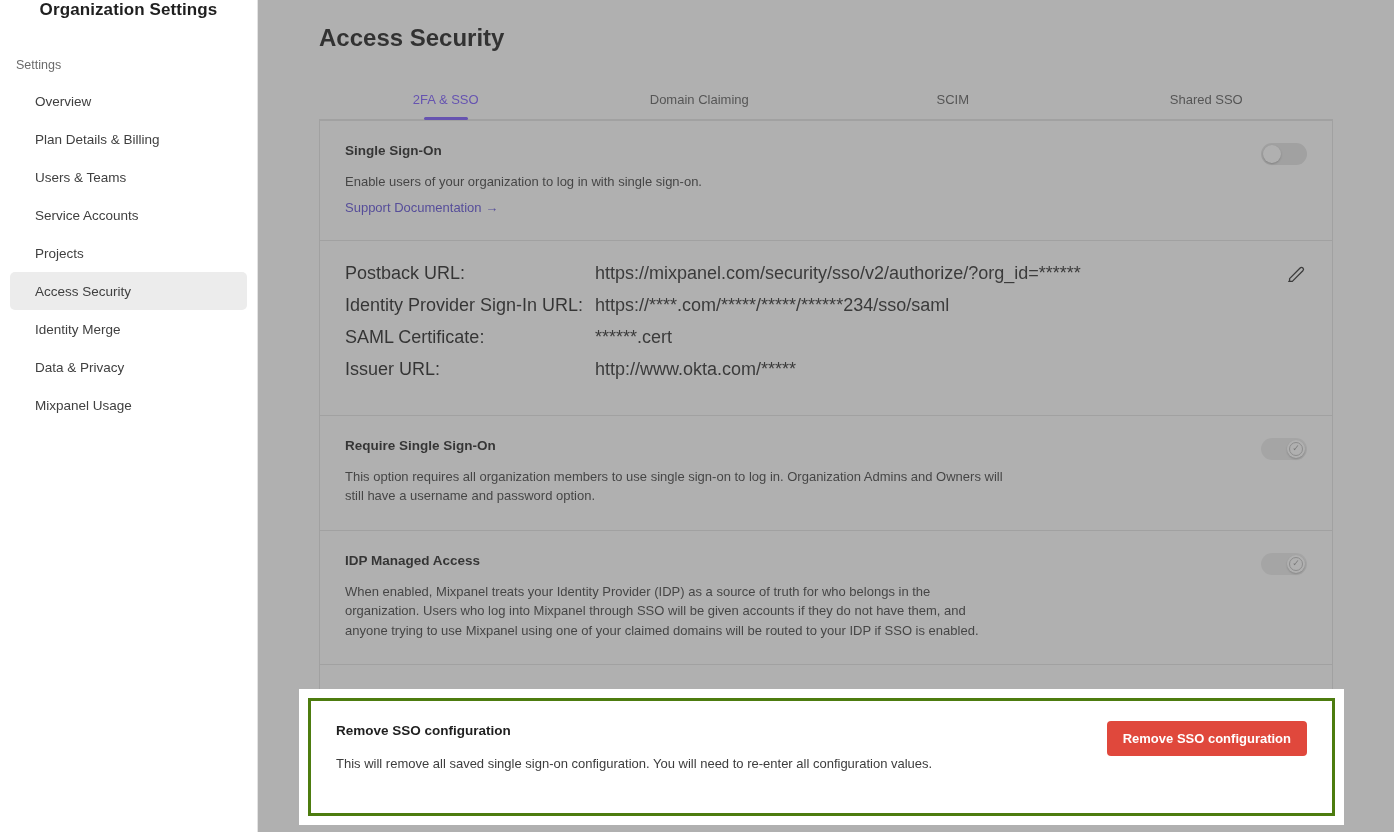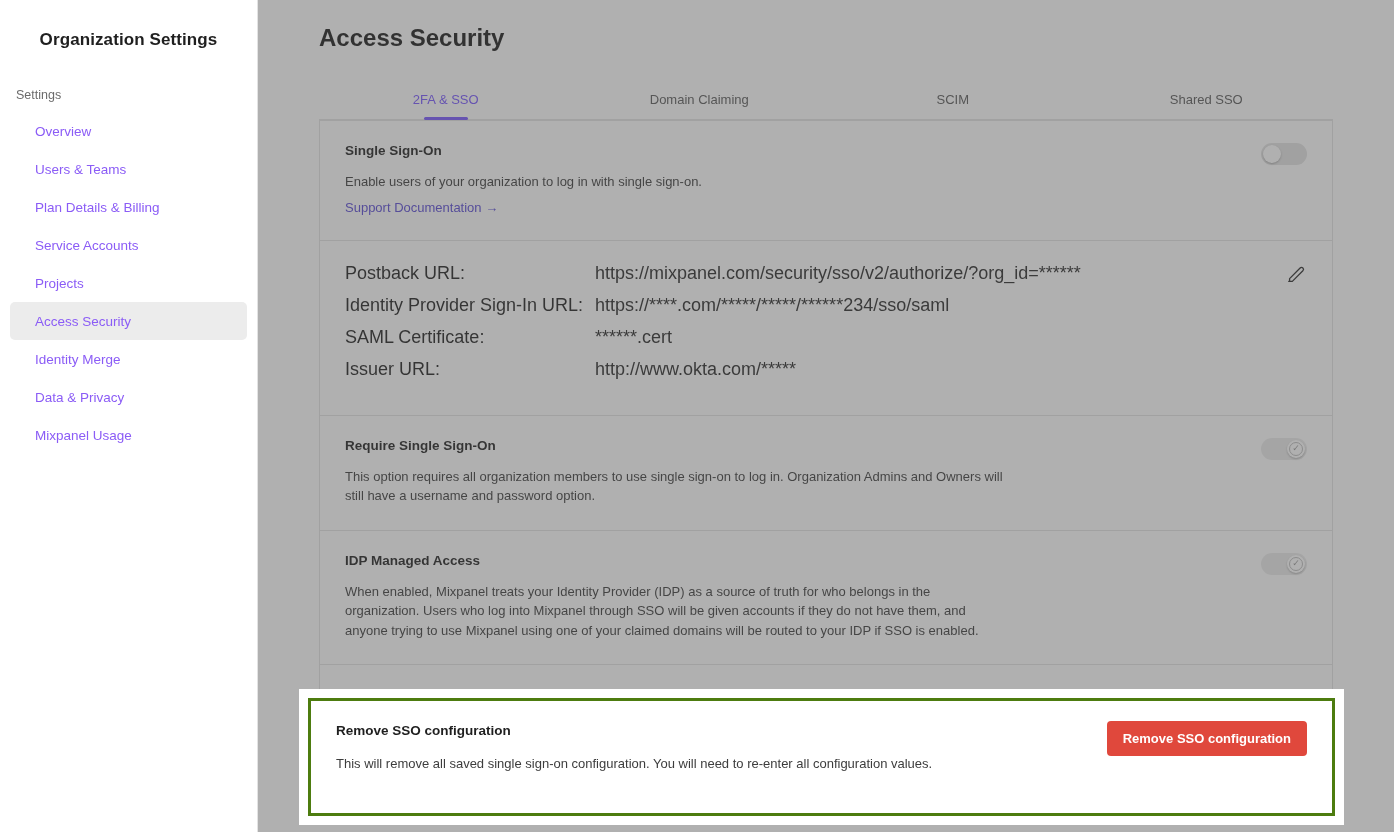--- a/index.html
+++ b/index.html
@@ -19,21 +19,20 @@
     display: flex;
     background: #ffffff;
   }
 
   
   .sidebar {
     width: 258px;
     height: 832px;
     background: #ffffff;
     border-right: 1px solid #e3e3e3;
-    padding-top: 30px;
     flex: 0 0 258px;
   }
   .sidebar-title {
     font-size: 17px;
     font-weight: bold;
     color: #1f1f1f;
     text-align: center;
     margin-bottom: 38px;
     letter-spacing: 0.1px;
   }
@@ -42,21 +41,21 @@
     color: #6b6b6b;
     padding-left: 16px;
     margin-bottom: 10px;
   }
   .sidebar-item {
     height: 38px;
     display: flex;
     align-items: center;
     padding-left: 25px;
     font-size: 13.5px;
-    color: #8b5cf6;
+    color: #404040;
     margin: 0 10px;
     border-radius: 5px;
     cursor: pointer;
   }
   .sidebar-item.active {
     background: #ececec;
   }
 
   
   .main {
@@ -263,24 +262,24 @@
 <div id="app">
 
   <div class="sidebar">
     <div class="sidebar-title">Organization Settings</div>
     <div class="sidebar-section-label">Settings</div>
 
     <div class="sidebar-item">
       <span>Overview</span>
     </div>
     <div class="sidebar-item">
+      <span>Plan Details &amp; Billing</span>
+    </div>
+    <div class="sidebar-item">
       <span>Users &amp; Teams</span>
-    </div>
-    <div class="sidebar-item">
-      <span>Plan Details &amp; Billing</span>
     </div>
     <div class="sidebar-item">
       <span>Service Accounts</span>
     </div>
     <div class="sidebar-item">
       <span>Projects</span>
     </div>
     <div class="sidebar-item active">
       <span>Access Security</span>
     </div>

